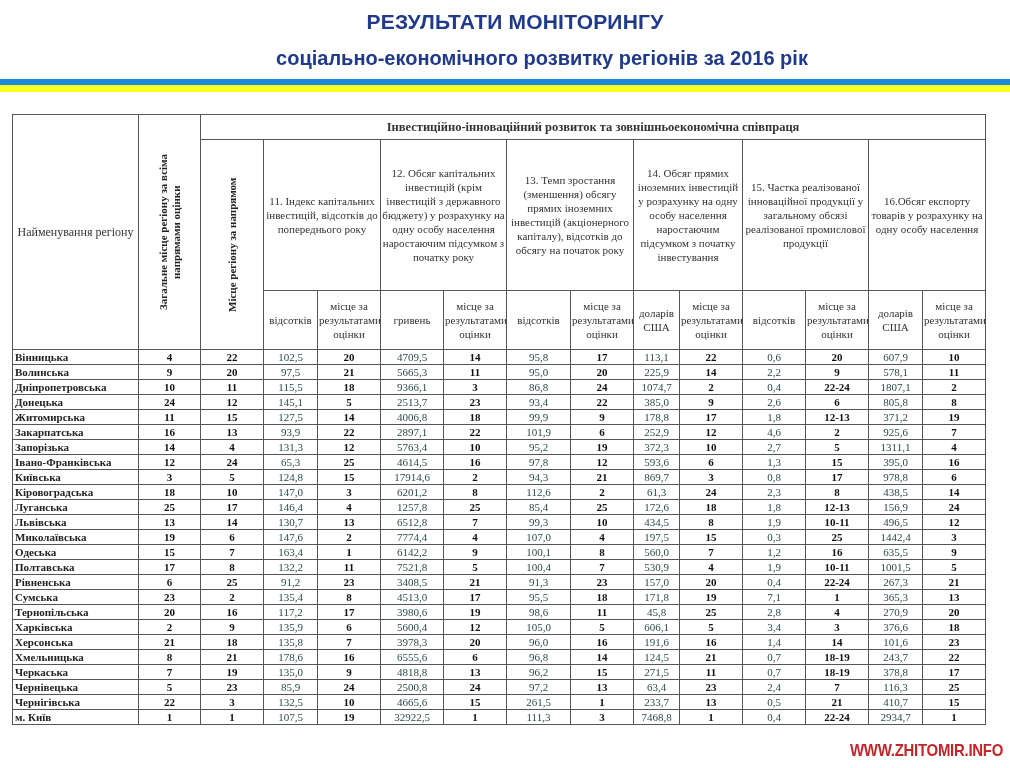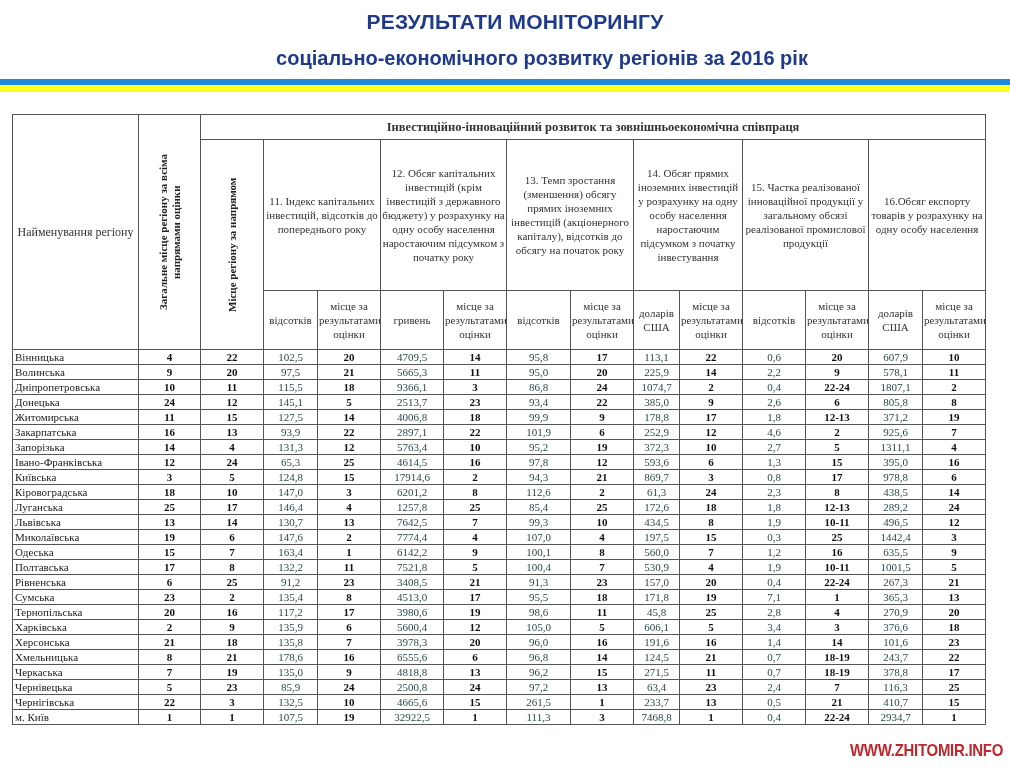--- a/index.html
+++ b/index.html
@@ -10,21 +10,21 @@
   .stripe-yellow { position:absolute; top:85px; left:0; width:1010px; height:7px; background:#ffff20; }
   table.main { position:absolute; top:114px; left:12px; border-collapse:collapse; table-layout:fixed; width:974px; }
   table.main td, table.main th { border:1px solid #555; padding:0 1px; font-size:11px; color:#333; text-align:center; vertical-align:middle; line-height:14px; overflow:hidden; }
   table.main th { font-weight:normal; }
   .h-region { font-weight:bold; font-size:12px !important; color:#222; }
   .h-group { font-weight:bold !important; font-size:12.5px !important; color:#222; height:24px; }
   .vert { writing-mode:vertical-rl; transform:rotate(180deg); font-weight:bold; font-size:11px; color:#222; margin:auto; line-height:13px; }
   .h-ind { font-size:11px; height:150px; }
   .h-sub { height:58px; font-size:11px; }
   tbody td { height:14px; font-size:11.5px; }
-  td.name { text-align:left !important; padding-left:2px !important; color:#222 !important; white-space:nowrap; }
+  td.name { text-align:left !important; padding-left:2px !important; color:#222 !important; white-space:nowrap;font-weight:bold; }
   td.bold { font-weight:bold; color:#111 !important; font-size:12px; }
   td.val { color:#2c4a4a !important; }
   .watermark { position:absolute; left:850px; top:741px; font-family:"Liberation Sans", sans-serif; font-weight:bold; font-size:17px; color:#c0262b; letter-spacing:-0.3px; transform:scaleX(0.88); transform-origin:left; background:rgba(255,255,255,0.0); }
 </style>
 </head>
 <body>
 
 <div class="title1">РЕЗУЛЬТАТИ МОНІТОРИНГУ</div>
 <div class="title2">соціально-економічного розвитку регіонів за 2016 рік</div>
 <div class="stripe-blue"></div>
@@ -260,30 +260,30 @@
         <td class="val">146,4</td>
         <td class="bold">4</td>
         <td class="val">1257,8</td>
         <td class="bold">25</td>
         <td class="val">85,4</td>
         <td class="bold">25</td>
         <td class="val">172,6</td>
         <td class="bold">18</td>
         <td class="val">1,8</td>
         <td class="bold">12-13</td>
-        <td class="val">289,2</td>
+        <td class="val">156,9</td>
         <td class="bold">24</td>
       </tr>
       <tr>
         <td class="name">Львівська</td>
         <td class="bold">13</td>
         <td class="bold">14</td>
         <td class="val">130,7</td>
         <td class="bold">13</td>
-        <td class="val">7642,5</td>
+        <td class="val">6512,8</td>
         <td class="bold">7</td>
         <td class="val">99,3</td>
         <td class="bold">10</td>
         <td class="val">434,5</td>
         <td class="bold">8</td>
         <td class="val">1,9</td>
         <td class="bold">10-11</td>
         <td class="val">496,5</td>
         <td class="bold">12</td>
       </tr>

